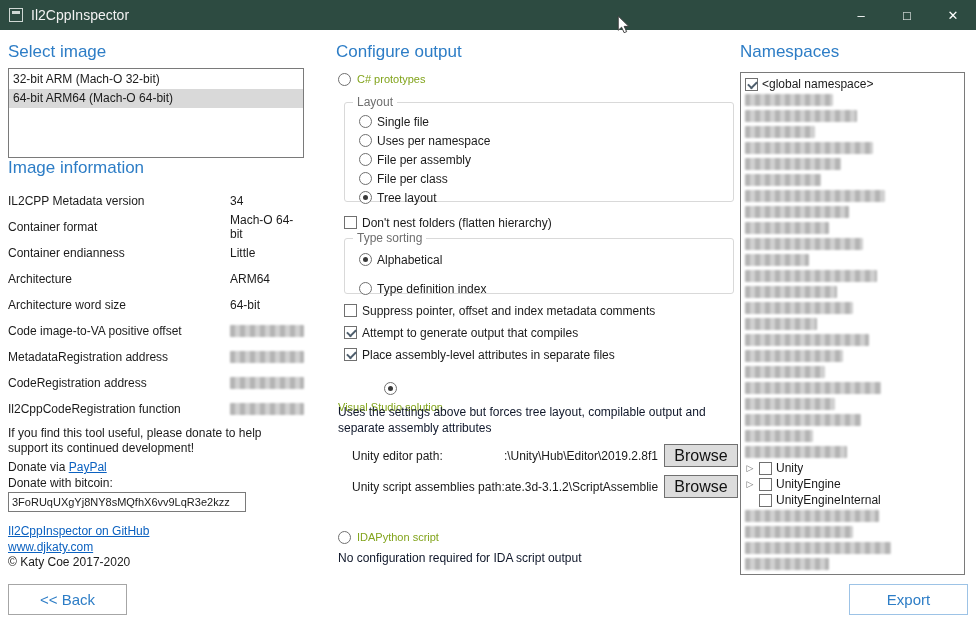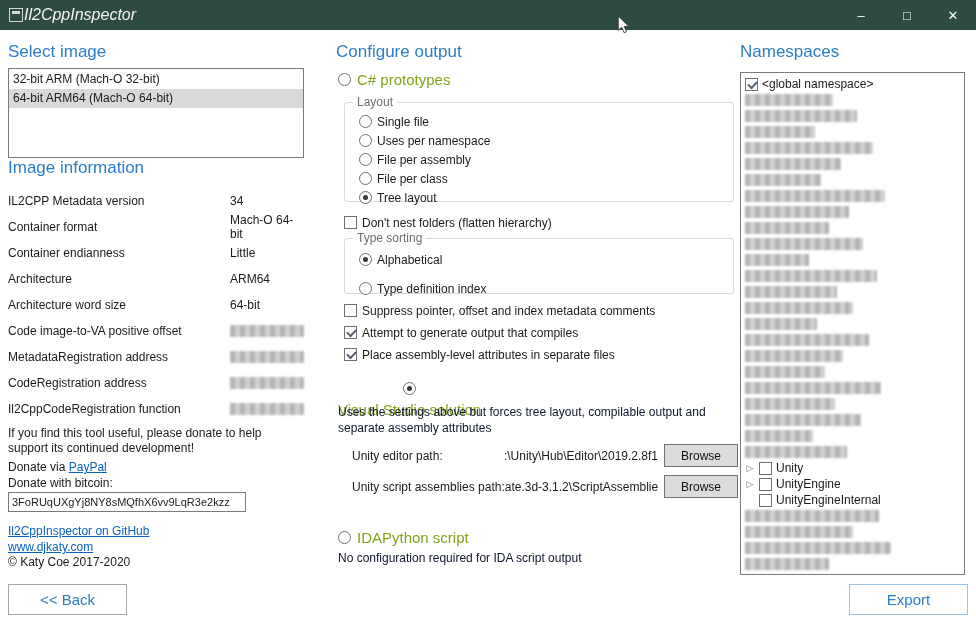--- a/index.html
+++ b/index.html
@@ -9,30 +9,30 @@
     font-family:"Liberation Sans","DejaVu Sans",sans-serif;
     font-size:12px; color:#1b1b1b;
   }
   .abs { position:absolute; }
 
   
   .titlebar { position:absolute; left:0; top:0; width:976px; height:30px;
     background:#2d4b41; display:flex; align-items:center; }
   .app-icon { width:14px; height:14px; margin-left:9px; border:1px solid #cfd8d4; position:relative; flex:none; }
   .app-icon::after { content:''; position:absolute; left:2px; top:2px; width:8px; height:3px; background:#cfd8d4; }
-  .title-text { margin-left:1px; font-size:16px; color:#f2f2f2;font-style:italic; }
+  .title-text { margin-left:8px; font-size:14px; color:#f2f2f2; }
   .win-btns { margin-left:auto; display:flex; height:100%; }
   .win-btn { width:46px; height:100%; display:flex; align-items:center; justify-content:center;
     color:#ffffff; font-size:13px; }
   .cursor { position:absolute; left:617px; top:15px; width:13px; height:20px; z-index:50; }
 
   
   .panel { position:absolute; top:36px; }
   .section-h { position:absolute; font-size:17px; color:#2d7dc6; white-space:nowrap; }
-  .green-label { font-size:15px; color:#82a41c; white-space:nowrap; }
+  .green-label { font-size:11px; color:#82a41c; white-space:nowrap; }
   .link { color:#0b61c0; text-decoration:underline; cursor:pointer; display:inline-block; }
   .row { display:flex; align-items:flex-start; gap:5px; height:16px; white-space:nowrap; }
   .vlist { position:absolute; display:flex; flex-direction:column; }
 
   .radio { width:13px; height:13px; border:1px solid #707070; border-radius:50%; background:#fff; position:relative; flex:none; }
   .radio.sel::after { content:''; position:absolute; left:3px; top:3px; width:5px; height:5px; border-radius:50%; background:#3a3a3a; }
   .checkbox { width:13px; height:13px; border:1px solid #707070; background:#fff; position:relative; flex:none; }
   .checkbox.checked::after { content:''; position:absolute; left:2px; top:2px; width:7px; height:4px;
     border-left:2px solid #4f5f6d; border-bottom:2px solid #4f5f6d; transform:rotate(-45deg); }
 
@@ -59,21 +59,21 @@
     border:1px solid #a6a6a6; color:#2d7dc6; font-size:15px; font-family:inherit; cursor:pointer; }
 
   
   .mid-panel { left:336px; width:402px; height:560px; }
   .opt-row { position:absolute; display:flex; align-items:center; gap:6px; height:18px; cursor:default; }
   .desc { position:absolute; line-height:16px; color:#0f172a; }
   .vs-field-row { display:flex; align-items:center; height:23px; margin-bottom:8px; }
   .vs-field-label { flex:none; white-space:nowrap; }
   .vs-field-value { flex:1; text-align:right; margin-right:6px; white-space:nowrap; overflow:hidden; }
   .browse-btn { flex:none; width:74px; height:23px; background:#dcdcdc; border:1px solid #707070;
-    font-family:inherit; font-size:12px; color:#111; cursor:pointer; }
+    font-family:inherit; font-size:16px; color:#111; cursor:pointer; }
 
   
   .right-panel { left:740px; width:228px; height:580px; }
   .ns-list { position:absolute; left:0; top:36px; width:225px; height:503px; border:1px solid #7a7a7a;
     background:#fff; overflow:hidden; padding:3px 2px; }
   .ns-row { display:flex; align-items:center; height:16px; gap:4px; padding-left:2px; white-space:nowrap; }
   .expander { width:10px; flex:none; font-size:9px; color:#707070; line-height:16px; text-align:center; }
   .expander-spacer { width:10px; flex:none; }
   .ns-label { overflow:hidden; }
   .export-btn { position:absolute; left:849px; top:584px; width:119px; height:31px; background:#fff;

